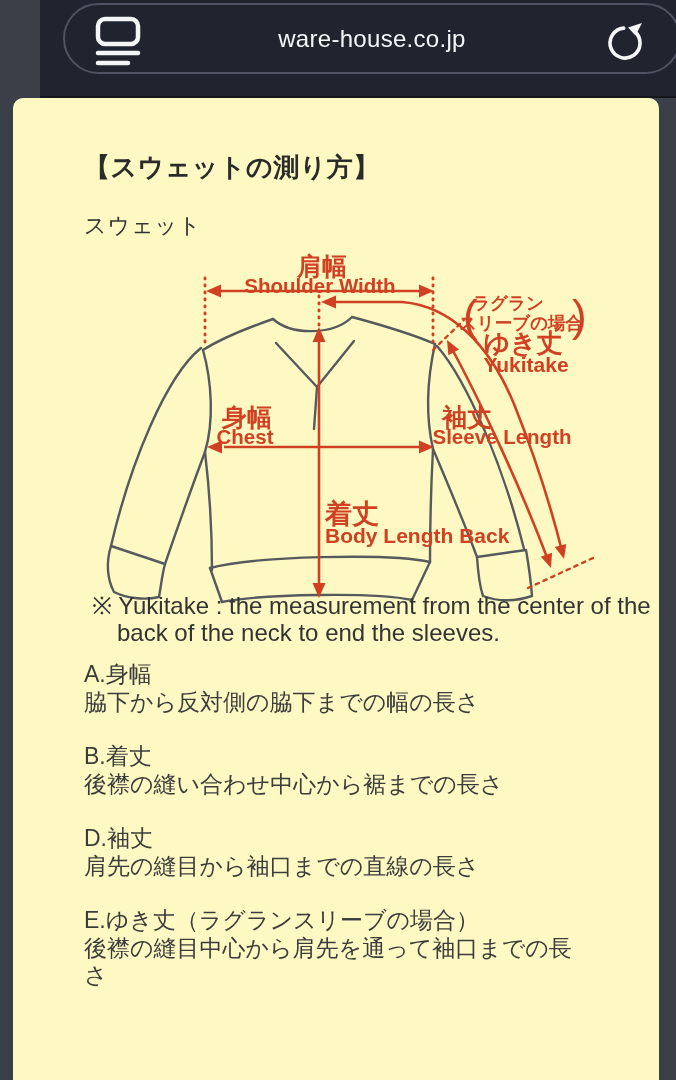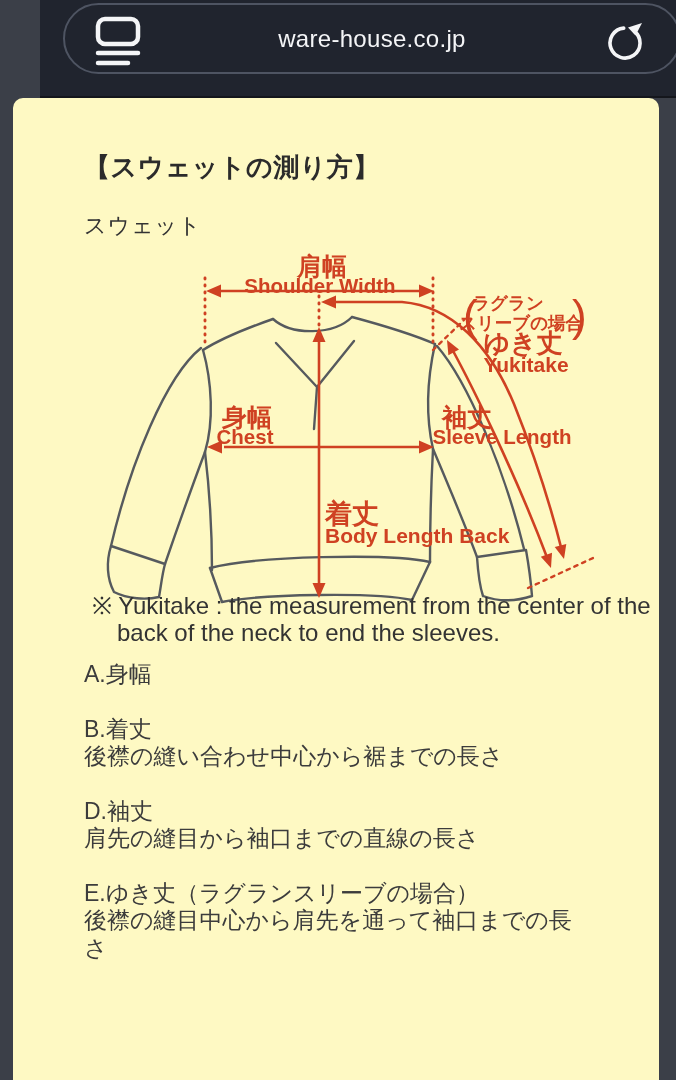--- a/index.html
+++ b/index.html
@@ -142,20 +142,21 @@
         <text x="325" y="511" font-size="21">Body Length Back</text>
       </g>
     </svg>
   </div>
 
   <div class="note">※ Yukitake : the measurement from the center of the back of the neck to end the sleeves.</div>
 
   <div class="items">
     <div class="m-item">
       <div class="m-label">A.身幅</div>
+      <div class="m-desc">脇下から反対側の脇下までの幅の長さ</div>
     </div>
     <div class="m-item">
       <div class="m-label">B.着丈</div>
       <div class="m-desc">後襟の縫い合わせ中心から裾までの長さ</div>
     </div>
     <div class="m-item">
       <div class="m-label">D.袖丈</div>
       <div class="m-desc">肩先の縫目から袖口までの直線の長さ</div>
     </div>
     <div class="m-item">

